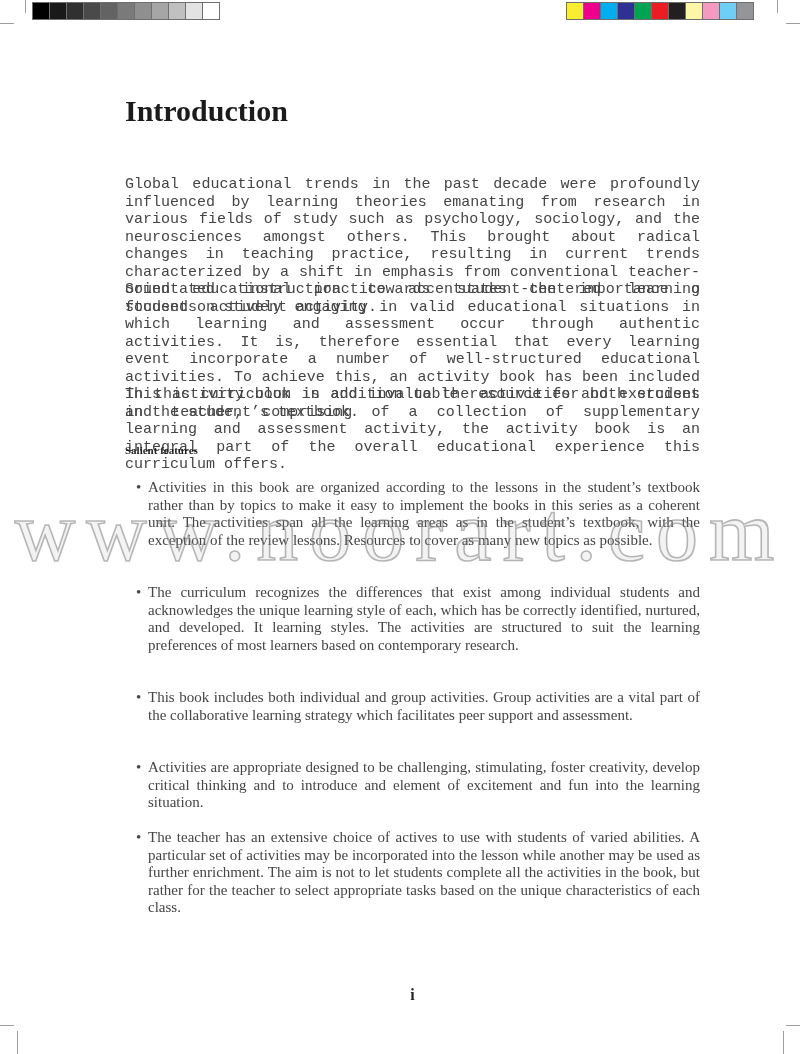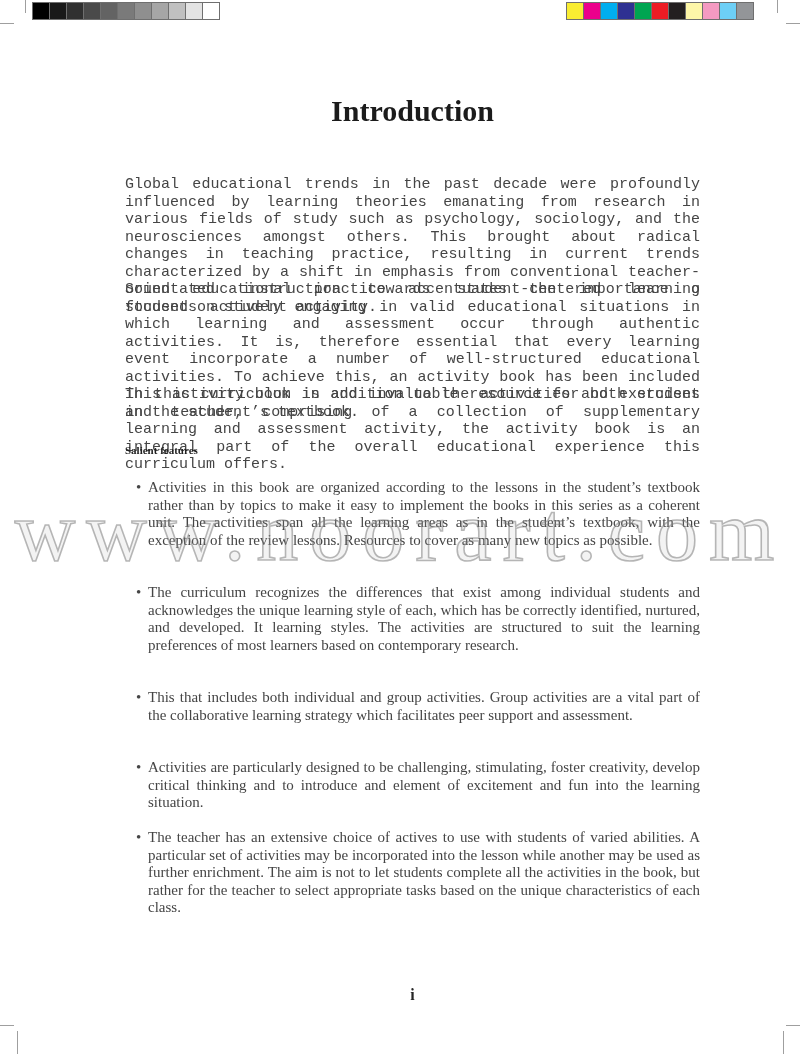--- a/index.html
+++ b/index.html
@@ -28,21 +28,21 @@
     -webkit-text-stroke:1.6px rgba(125,125,125,0.55);
     pointer-events:none; z-index:5;
   }
 
   
   .content {
     position:absolute; left:125px; top:0; width:575px; height:1054px;
     font-size:15px; line-height:17.5px; color:#454545; z-index:2;
   }
   .doc-title {
-    position:absolute; top:94px; left:0; width:100%; text-align:center;
+    position:absolute; top:94px; left:0; width:100%; text-align:left;
     font-size:30px; line-height:34px; font-weight:bold; color:#1b1b1b;
   }
   .para { position:absolute; left:0; width:575px; text-align:justify;font-family:Liberation Mono, monospace; }
   .para-1 { top:161px; }
   .para-2 { top:266px; }
   .para-3 { top:371px; }
   .heading {
     position:absolute; top:442px; left:0;
     font-size:11px; font-weight:bold; color:#1f1f1f;
   }
@@ -118,25 +118,25 @@
     <div class="bullet bullet-1">
       <span class="bdot">•</span>
       <span>Activities in this book are organized according to the lessons in the student’s textbook rather than by topics to make it easy to implement the books in this series as a coherent unit. The activities span all the learning areas as in the student’s textbook, with the exception of the review lessons. Resources to cover as many new topics as possible.</span>
     </div>
     <div class="bullet bullet-2">
       <span class="bdot">•</span>
       <span>The curriculum recognizes the differences that exist among individual students and acknowledges the unique learning style of each, which has be correctly identified, nurtured, and developed. It learning styles. The activities are structured to suit the learning preferences of most learners based on contemporary research.</span>
     </div>
     <div class="bullet bullet-3">
       <span class="bdot">•</span>
-      <span>This that includes both individual and group activities. Group activities are a vital part of the collaborative learning strategy which facilitates peer support and assessment.</span>
+      <span>This book includes both individual and group activities. Group activities are a vital part of the collaborative learning strategy which facilitates peer support and assessment.</span>
     </div>
     <div class="bullet bullet-4">
       <span class="bdot">•</span>
-      <span>Activities are particularly designed to be challenging, stimulating, foster creativity, develop critical thinking and to introduce and element of excitement and fun into the learning situation.</span>
+      <span>Activities are appropriate designed to be challenging, stimulating, foster creativity, develop critical thinking and to introduce and element of excitement and fun into the learning situation.</span>
     </div>
     <div class="bullet bullet-5">
       <span class="bdot">•</span>
       <span>The teacher has an extensive choice of actives to use with students of varied abilities. A particular set of activities may be incorporated into the lesson while another may be used as further enrichment. The aim is not to let students complete all the activities in the book, but rather for the teacher to select appropriate tasks based on the unique characteristics of each class.</span>
     </div>
 
     <div class="pagenum">i</div>
 
   </div>
 

